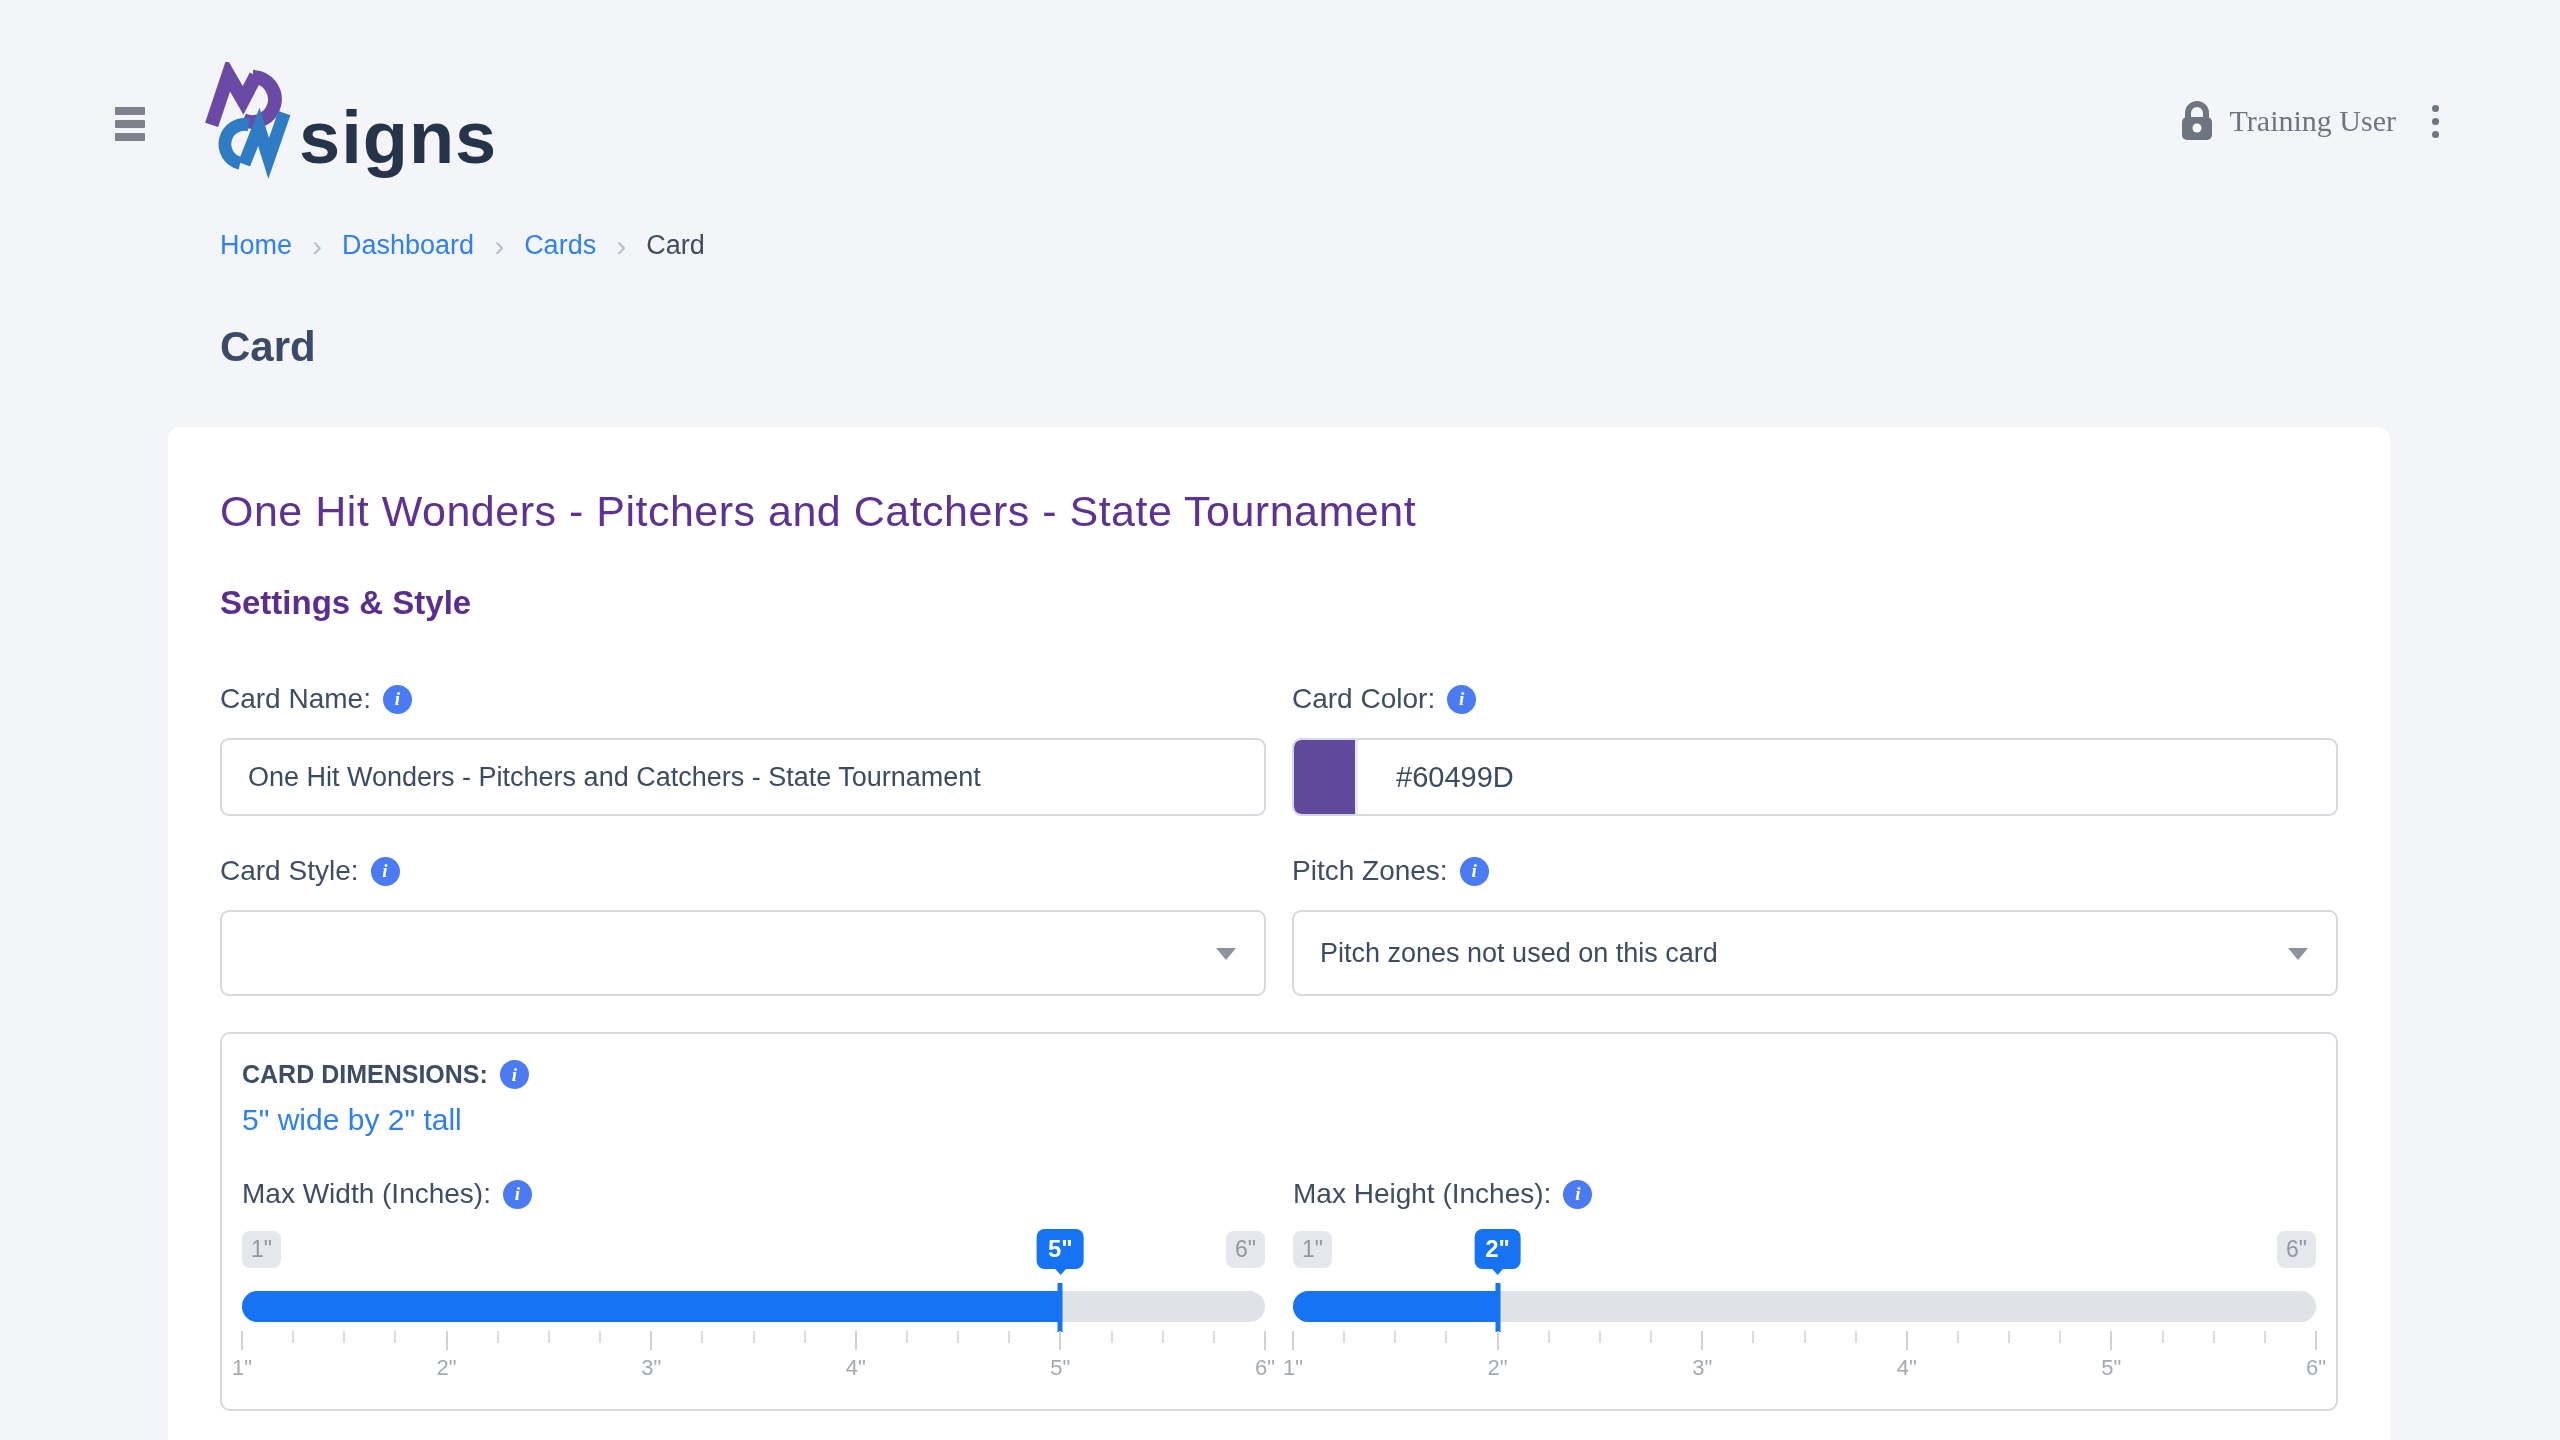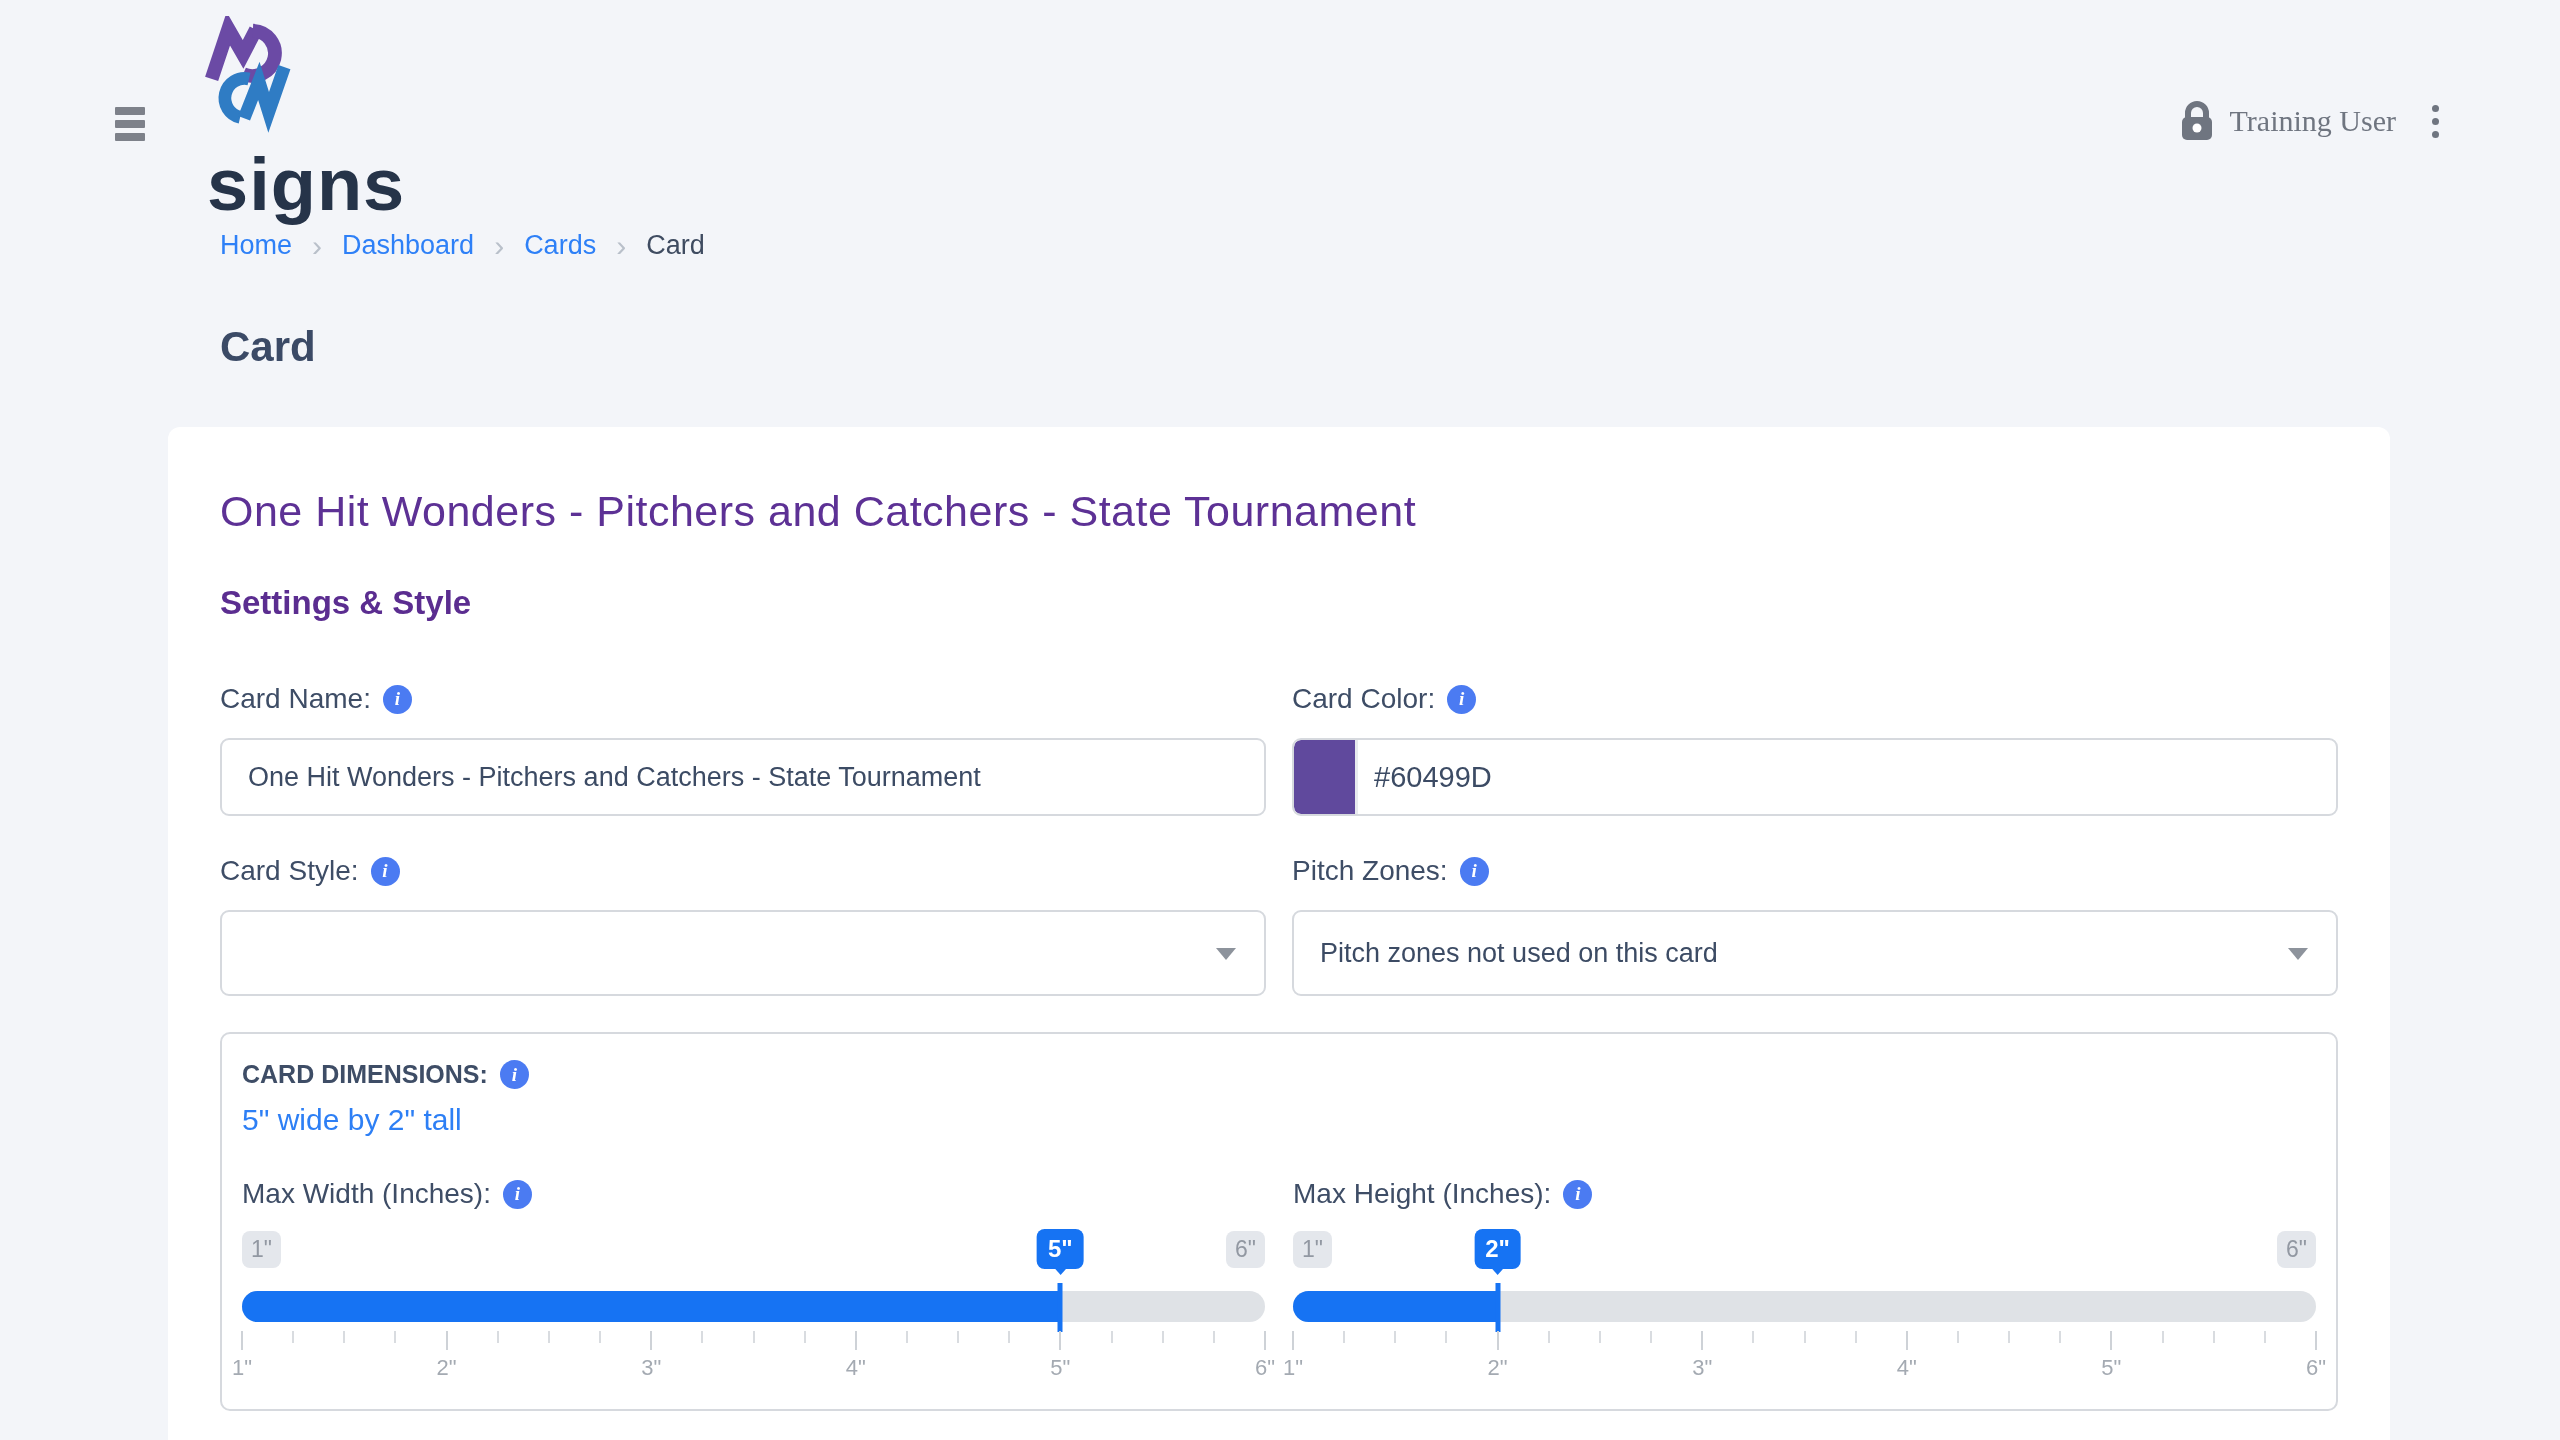--- a/index.html
+++ b/index.html
@@ -7,21 +7,21 @@
   body {
     background:#f3f5f9;
     font-family:"Liberation Sans", sans-serif;
     color:#3c4b64;
   }
 
   
   .header { display:flex; align-items:center; padding:62px 115px 0 115px; height:180px; }
   .hamburger { width:30px; cursor:pointer; margin-top:10px; }
   .hamburger span { display:block; height:8px; background:#7d818a; margin-bottom:5px; border-radius:1px; }
-  .brand { display:flex; align-items:flex-start; margin-left:58px;flex-direction:column; }
+  .brand { display:flex; align-items:flex-end; margin-left:58px; }
   .brand svg { width:92px; height:118px; }
   .brand-text { font-size:74px; font-weight:800; color:#263449; letter-spacing:1px; margin-left:4px; margin-top:8px; }
   .header-right { margin-left:auto; display:flex; align-items:center; gap:16px;font-family:Liberation Serif, serif; }
   .lock-icon svg { width:34px; height:40px; display:block; }
   .user-label { font-size:30px; color:#6f7580; }
   .kebab { display:flex; flex-direction:column; gap:6px; margin-left:14px; padding:6px; cursor:pointer; }
   .kebab i { width:7px; height:7px; border-radius:50%; background:#6f7580; }
 
   
   .crumbs { margin:50px 0 0 220px; font-size:27px; display:flex; align-items:center; gap:20px; }
@@ -43,21 +43,21 @@
           font-family:"Liberation Serif", serif; font-style:italic; flex:0 0 auto; }
   .text-input, .select, .color-wrap { margin-top:20px; height:78px; border:2px solid #d6d9de; border-radius:9px;
           background:#fff; font-size:27px; color:#3c4b64; width:100%; }
   .text-input { padding:0 26px; outline:none; font-family:"Liberation Sans", sans-serif; }
   .row2 { margin-top:36px; }
   .select { position:relative; display:flex; align-items:center; padding:0 70px 0 26px; height:86px; cursor:pointer; }
   .select .arrow { position:absolute; right:28px; top:50%; margin-top:-5px; width:0; height:0;
           border:10px solid transparent; border-top:12px solid #8d939c; }
   .color-wrap { display:flex; overflow:hidden; padding:0; }
   .swatch { width:64px; border-right:3px solid #e8eaee; border-radius:7px 0 0 7px; cursor:pointer; }
-  .color-text { display:flex; align-items:center; padding-left:16px; font-size:29px; color:#3c4b64; }
+  .color-text { display:flex; align-items:center; padding-left:38px; font-size:29px; color:#3c4b64; }
 
   
   .dim-box { margin-top:36px; border:2px solid #d6d9de; border-radius:10px; padding:26px 20px 24px 20px; }
   .dim-label { display:flex; align-items:center; gap:12px; font-size:25px; font-weight:700; color:#3e4d66; }
   .dim-summary { margin-top:14px; font-size:30px; color:#2d7ff5; }
   .slider-grid { display:grid; grid-template-columns:1fr 1fr; column-gap:28px; margin-top:38px; }
 
   .slider { --pos:50%; }
   .badge-row { position:relative; height:44px; margin-top:18px; }
   .mm-badge { position:absolute; top:0; background:#e4e7ec; color:#9298a2; font-size:23px;

